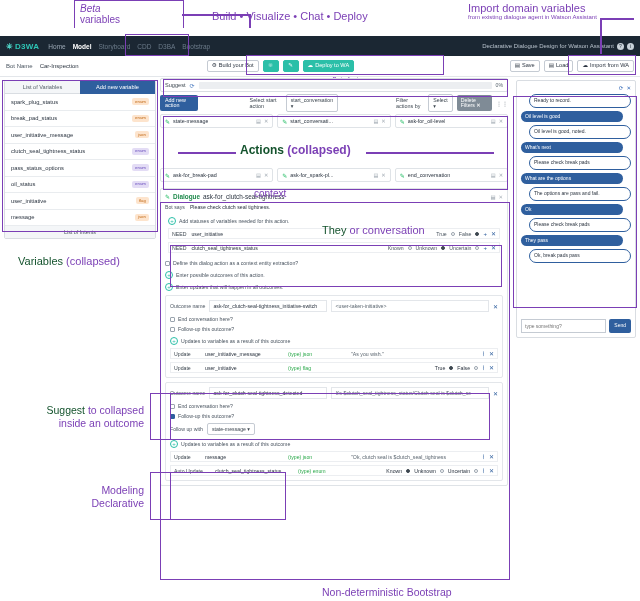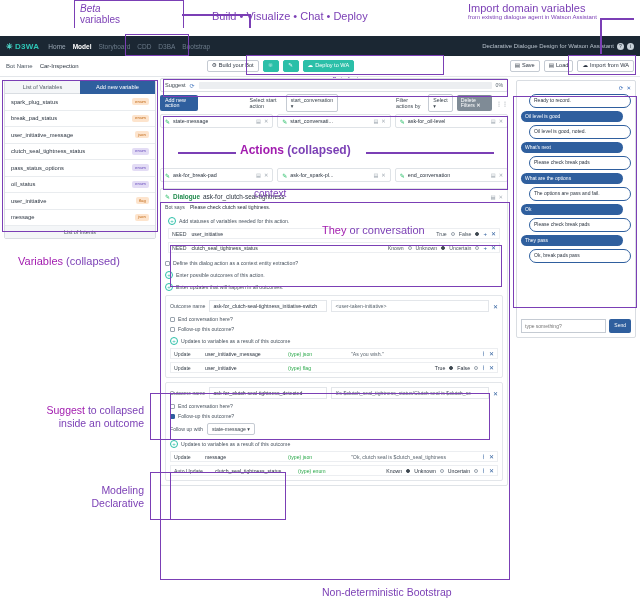--- a/index.html
+++ b/index.html
@@ -148,21 +148,21 @@
   .chathead { display: flex; justify-content: flex-end; gap: 3px; color: #3b6fba; font-size: 5.5px; }
   .msg { margin-top: 3px; font-size: 5px; padding: 3px 4px; border-radius: 8px; line-height: 1.1; }
   .msg.bot { background: #fff; border: 1px solid #2f5f9e; color: #2b3440; margin-left: 8px; }
   .msg.user { background: #2f5f9e; color: #fff; margin-right: 8px; }
   .chatinput { position: absolute; left: 4px; right: 4px; bottom: 4px; display: flex; gap: 3px; }
   .chatinput .fld { flex: 1; border: 1px solid #c5cbd3; font-size: 5px; padding: 3px; color: #9aa4ae; }
   .chatinput .snd { background: #2f5f9e; color: #fff; font-size: 5px; padding: 3px 5px; border-radius: 2px; }
 
   
   .ann { position: absolute; color: #7b3fb5; font-family: "Liberation Sans", sans-serif; }
-  .ann .red { color: #a21caf; }
+  .ann .red { color: #14532d; }
   .ann-box { position: absolute; border: 1.5px solid #7b3fb5; pointer-events: none; }
   .ann-line { position: absolute; background: #7b3fb5; }
 </style>
 </head>
 <body>
 
 <div class="ann" style="left:80px; top:3px; font-size:10px; font-style:italic;">Beta</div>
 <div class="ann" style="left:80px; top:14px; font-size:10px;">variables</div>
 <div class="ann-box" style="left:74px; top:0px; width:110px; height:28px; border-bottom:none;"></div>
 

